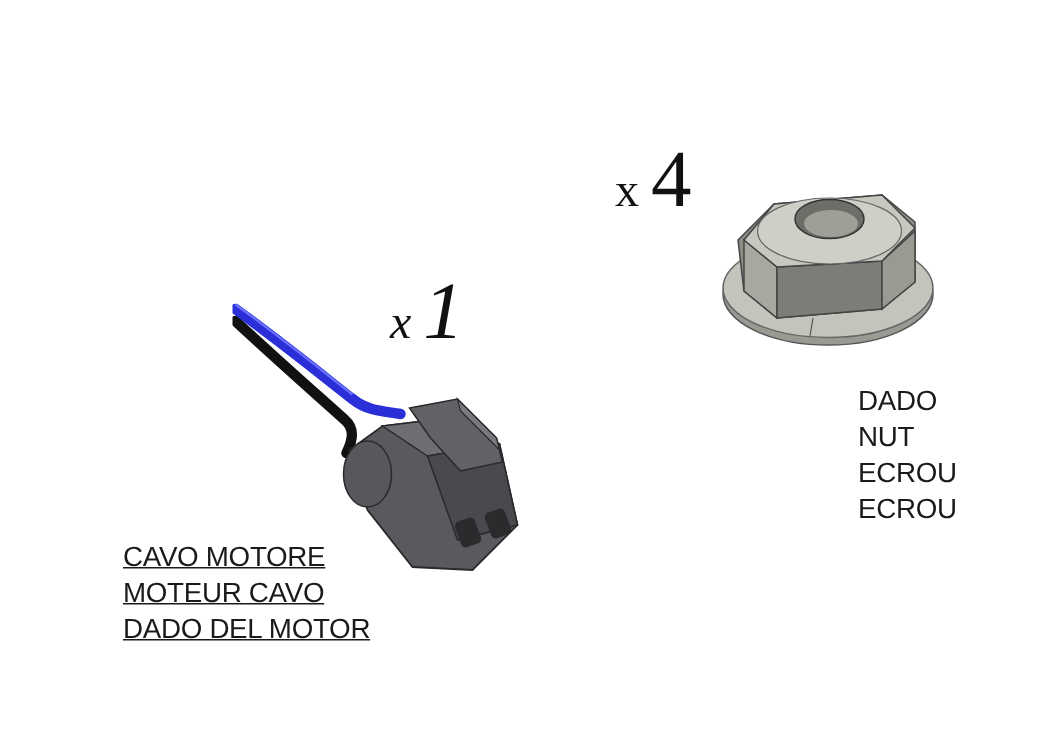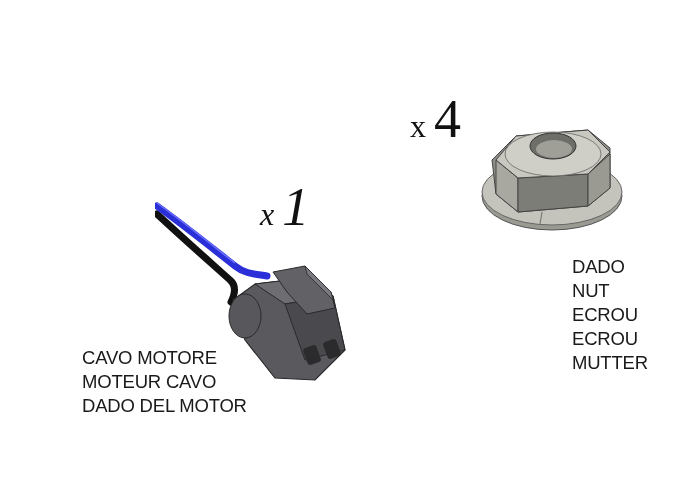--- a/index.html
+++ b/index.html
@@ -36,21 +36,20 @@
     <ellipse cx="75" cy="38" rx="23" ry="13" fill="#6e6e69" stroke="#333" stroke-width="1"></ellipse>
     <ellipse cx="76" cy="41" rx="18" ry="9" fill="#9f9f98"></ellipse>
     <line x1="62" y1="116" x2="64" y2="104" stroke="#555" stroke-width="0.8"></line>
   </svg>
 
   <div class="label" style="left:572px; top:255px;">
     <div>DADO</div>
     <div>NUT</div>
     <div>ECROU</div>
     <div>ECROU</div>
-    <div>MUTTER</div>
   </div>
 
   <div class="qty" style="left:260px; top:180px;font-style:italic;">
     <span class="x">x</span><span class="n">1</span>
   </div>
 
   <svg width="210" height="190" style="left:155px; top:200px;" viewBox="0 0 210 190">
 
     <path d="M2,14 C30,40 55,62 75,80 C82,86 80,94 76,102" fill="none" stroke="#111" stroke-width="7" stroke-linecap="round"></path>
 
@@ -63,19 +62,19 @@
 
     <polygon points="118,72 150,66 176,92 180,108 152,114 132,92" fill="#626266" stroke="#2a2a2c" stroke-width="1"></polygon>
     <polygon points="150,66 176,92 178,100 152,74" fill="#7a7a7e" stroke="#2a2a2c" stroke-width="0.8"></polygon>
 
     <rect x="150" y="146" width="14" height="18" rx="3" fill="#2b2b2d" transform="rotate(-20 157 155)"></rect>
     <rect x="170" y="140" width="14" height="18" rx="3" fill="#2b2b2d" transform="rotate(-20 177 149)"></rect>
 
     <ellipse cx="90" cy="116" rx="16" ry="22" fill="#58585c" stroke="#2a2a2c" stroke-width="1"></ellipse>
   </svg>
 
-  <div class="label" style="left:82px; top:346px;">
+  <div class="label" style="left:82px; top:359px;text-decoration:underline;">
     <div>CAVO MOTORE</div>
     <div>MOTEUR CAVO</div>
     <div>DADO DEL MOTOR</div>
   </div>
 
 </div>
 
 </body></html>

